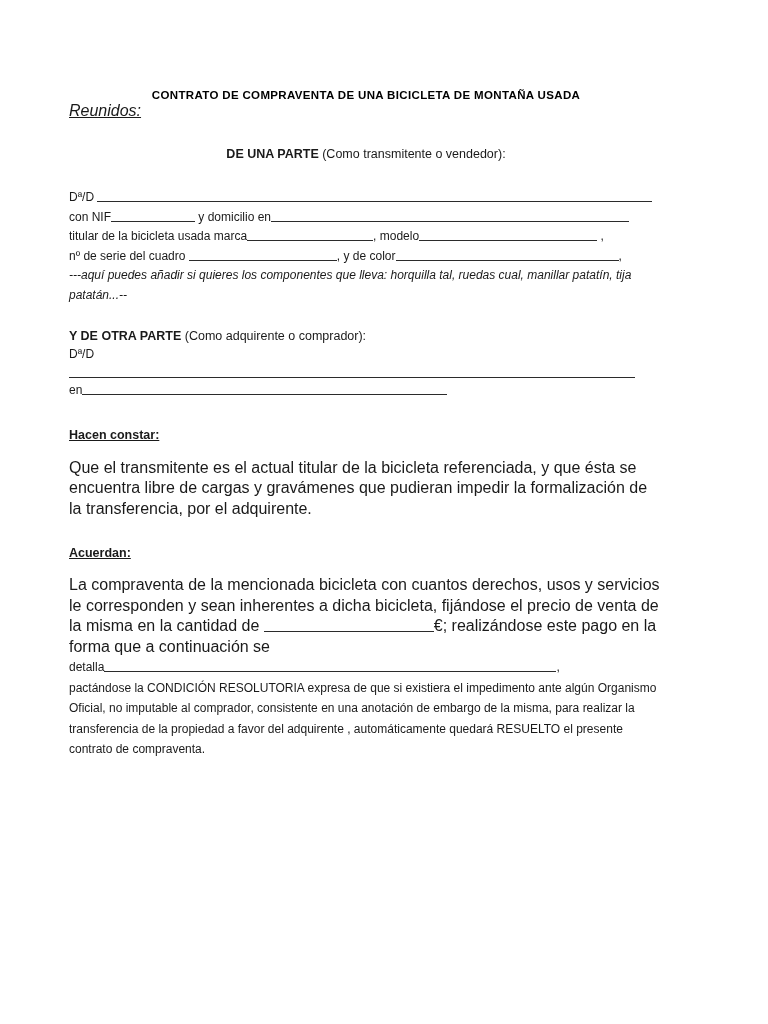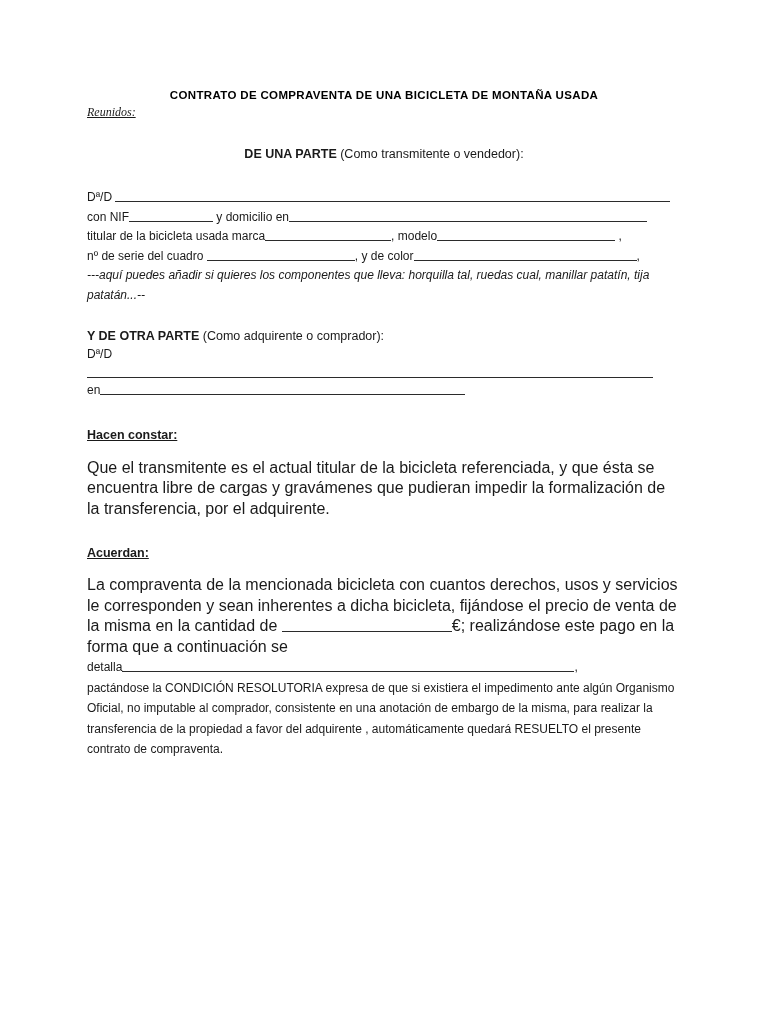--- a/index.html
+++ b/index.html
@@ -21,43 +21,42 @@
     position: relative;
     width: 768px;
     height: 1024px;
     background: #ffffff;
     box-sizing: border-box;
     padding: 0;
   }
 
   .content {
     position: absolute;
-    left: 87px;
+    left: 69px;
     top: 0;
     width: 594px;
   }
 
   .doc-title {
     font-size: 11.5px;
     font-weight: bold;
     letter-spacing: 0.35px;
     text-align: center;
     margin: 0;
     padding-top: 88px;
     line-height: 14px;
     color: #000;
   }
 
   .reunidos {
-    font-size: 12px;
+    font-size: 16px;
     font-style: italic;
     text-decoration: underline;
     line-height: 15px;
     display: inline-block;
-    font-family: Liberation Serif, serif;
   }
 
   .party-head {
     font-size: 12.5px;
     margin-top: 26px;
     line-height: 16px;
     text-align: center;
   }
   .party-head b { font-weight: bold; }
 

